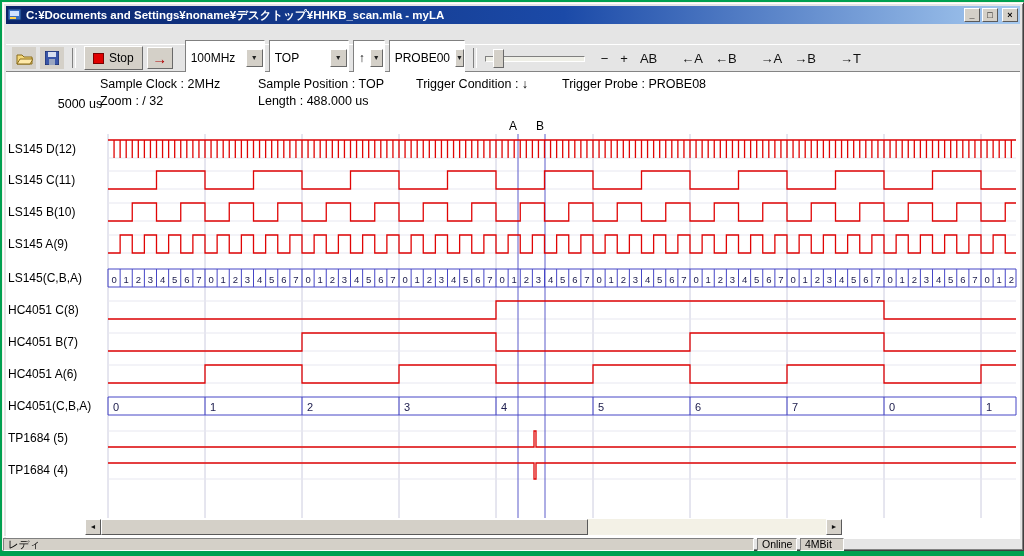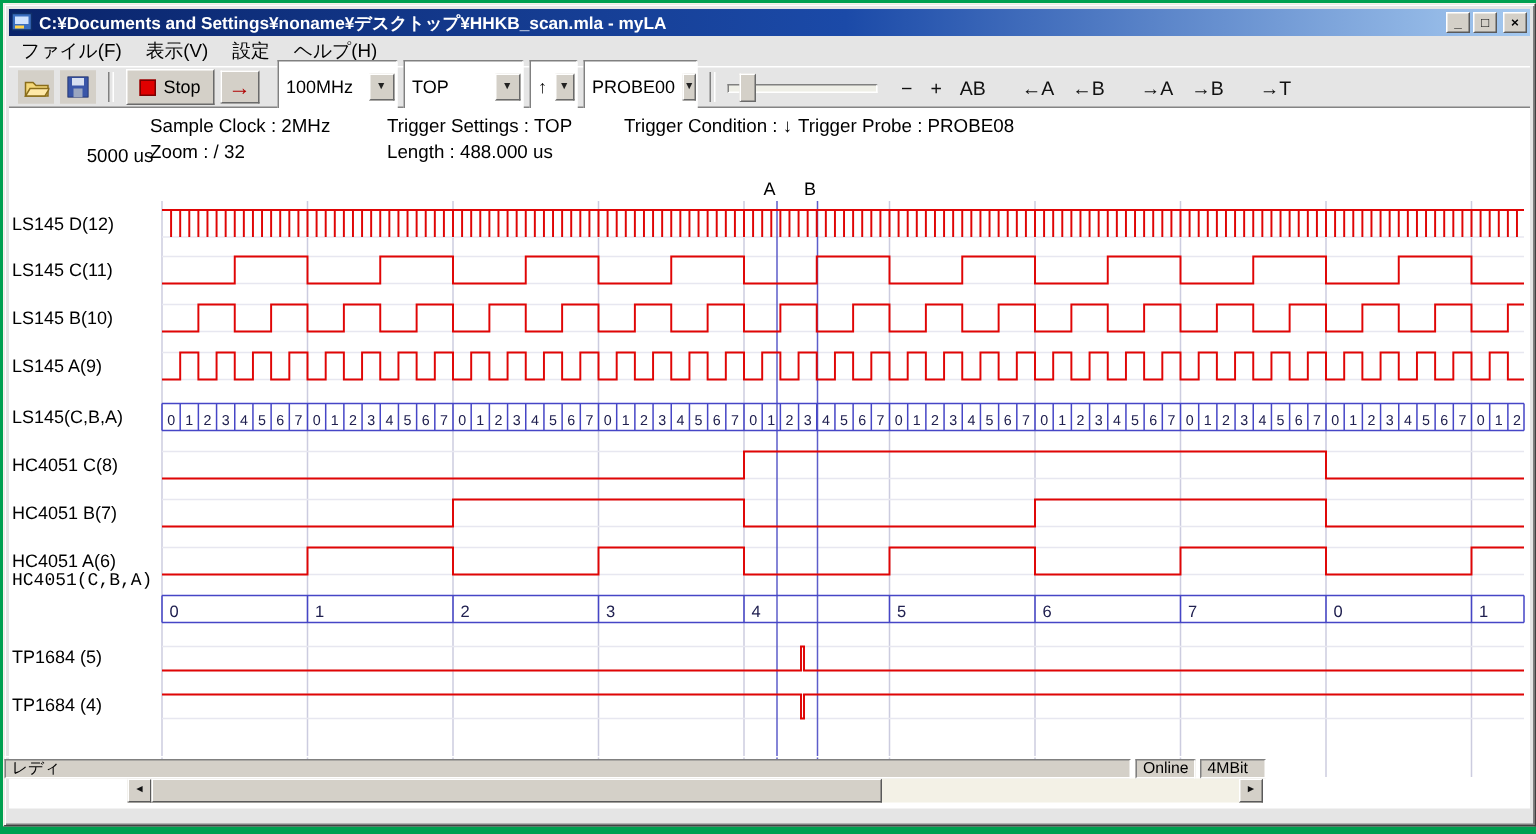--- a/index.html
+++ b/index.html
@@ -42,21 +42,21 @@
   #client{left:3px;top:69px;width:1014px;height:467px;background:#ffffff;}
   .infotext{font-size:12.5px;white-space:nowrap;}
   .chlabel{position:absolute;left:8px;font-size:12px;white-space:nowrap;}
   #wave-svg{left:0;top:0;pointer-events:none;}
   
   #hscroll{left:85px;top:519px;width:757px;height:16px;background:#f3f1e6;}
   .scrollbtn{position:absolute;top:0;width:16px;height:16px;background:#d4d0c8;border:1px solid;border-color:#fff #5a5a5a #5a5a5a #fff;
              font-size:7px;line-height:14px;text-align:center;padding:0;color:#111;}
   #hthumb{position:absolute;left:16px;top:0;width:487px;height:16px;background:#d4d0c8;border:1px solid;border-color:#fff #5a5a5a #5a5a5a #fff;box-sizing:border-box;}
   
-  #statusbar{left:3px;top:504px;width:841px;height:13px;display:flex;gap:3px;align-items:center;border-top:1px solid #fff;padding-top:1px;box-sizing:content-box;}
+  #statusbar{left:3px;top:536px;width:841px;height:13px;display:flex;gap:3px;align-items:center;border-top:1px solid #fff;padding-top:1px;box-sizing:content-box;}
   .statuspanel{border:1px solid;border-color:#808080 #fff #fff #808080;font-size:10.5px;line-height:11px;padding:0 4px;box-sizing:border-box;background:#d4d0c8;white-space:nowrap;}
 </style>
 </head>
 <body>
 
 <div id="window" class="abs">
 
   <div id="titlebar" class="abs">
     <svg width="14" height="14">
       <rect x="0" y="1" width="13" height="11" fill="#3a6ec0" stroke="#10306a"></rect>
@@ -64,26 +64,20 @@
       <rect x="2" y="9" width="6" height="2" fill="#ffd24a"></rect>
     </svg>
     <span id="title-text">C:¥Documents and Settings¥noname¥デスクトップ¥HHKB_scan.mla - myLA</span>
     <div id="winbtns">
       <button class="winbtn">_</button>
       <button class="winbtn">□</button>
       <button class="winbtn" style="margin-left:2px">×</button>
     </div>
   </div>
 
-  <div id="menubar" class="abs">
-    <span class="menuitem">ファイル(F)</span>
-    <span class="menuitem">表示(V)</span>
-    <span class="menuitem">設定</span>
-    <span class="menuitem">ヘルプ(H)</span>
-  </div>
 
   <div id="toolbar" class="abs">
     <button class="tbtn">
       <svg width="17" height="13">
         <path d="M1 3 h5 l2 2 h8 v7 h-15 z" fill="#f5d87a" stroke="#8a6d1a"></path>
         <path d="M1 12 l3 -5 h13 l-3 5 z" fill="#ffe9a8" stroke="#8a6d1a"></path>
       </svg>
     </button>
     <button class="tbtn">
       <svg width="14" height="14">
@@ -270,29 +264,29 @@
 
 <div id="channel-labels" class="abs" style="left:0;top:0">
     <div class="chlabel" style="top: 142px;">LS145 D(12)</div>
     <div class="chlabel" style="top: 173px;">LS145 C(11)</div>
     <div class="chlabel" style="top: 205px;">LS145 B(10)</div>
     <div class="chlabel" style="top: 237px;">LS145 A(9)</div>
     <div class="chlabel" style="top: 271px;">LS145(C,B,A)</div>
     <div class="chlabel" style="top: 303px;">HC4051 C(8)</div>
     <div class="chlabel" style="top: 335px;">HC4051 B(7)</div>
     <div class="chlabel" style="top: 367px;">HC4051 A(6)</div>
-    <div class="chlabel" style="top: 380px; font-family: Liberation Mono, monospace;">HC4051(C,B,A)</div>
+    <div class="chlabel" style="top: 399px;">HC4051(C,B,A)</div>
     <div class="chlabel" style="top: 431px;">TP1684 (5)</div>
     <div class="chlabel" style="top: 463px;">TP1684 (4)</div>
   </div>
 
 <div class="abs infotext" style="left:100px;top:77px">Sample Clock : 2MHz</div>
-<div class="abs infotext" style="left:258px;top:77px">Trigger Settings : TOP</div>
+<div class="abs infotext" style="left:258px;top:77px">Sample Position : TOP</div>
 <div class="abs infotext" style="left:416px;top:77px">Trigger Condition : ↓</div>
-<div class="abs infotext" style="left:532px;top:77px">Trigger Probe : PROBE08</div>
+<div class="abs infotext" style="left:562px;top:77px">Trigger Probe : PROBE08</div>
 <div class="abs infotext" style="left:100px;top:94px">Zoom : /  32</div>
 <div class="abs infotext" style="left:258px;top:94px">Length : 488.000 us</div>
 <div class="abs infotext" style="left:55px;top:97px;width:50px;text-align:center">5000 us</div>
 
 <div id="hscroll" class="abs">
   <button class="scrollbtn" style="left:0">◄</button>
   <div id="hthumb"></div>
   <button class="scrollbtn" style="right:0">►</button>
 </div>
 

